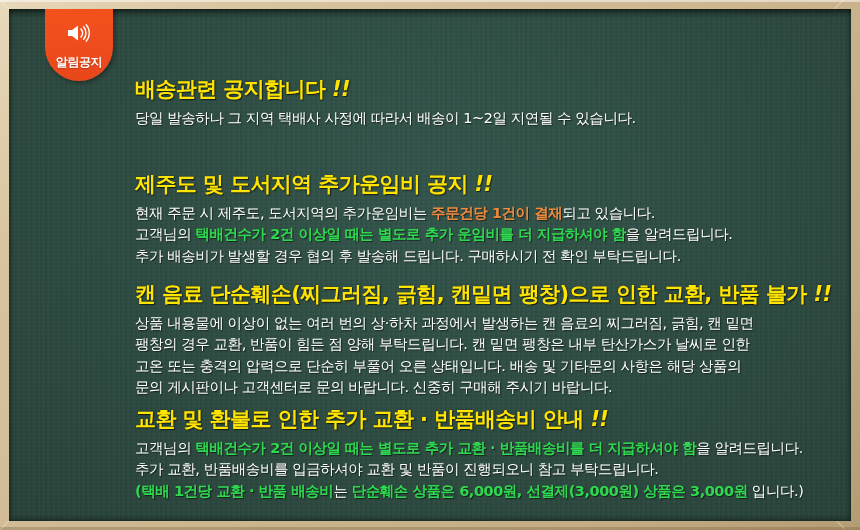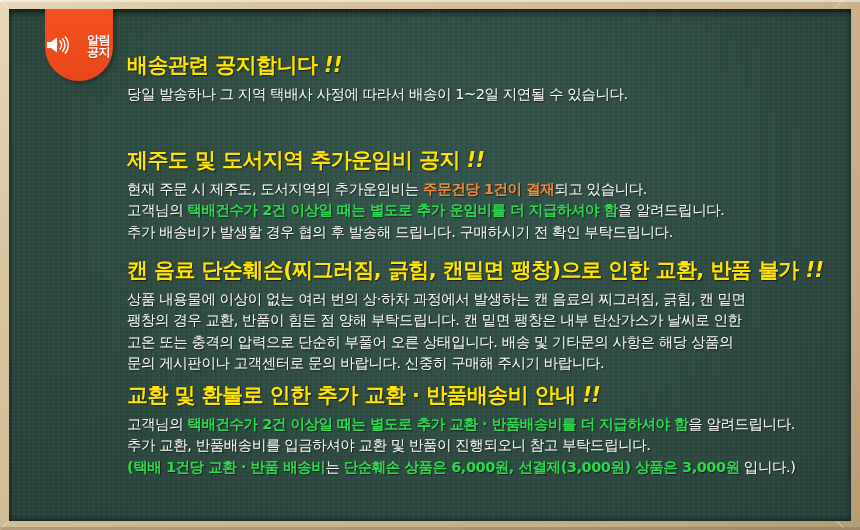--- a/index.html
+++ b/index.html
@@ -75,23 +75,23 @@
     pointer-events:none;
   }
 
   
   .badge {
     position:absolute;
     left: 36px; top: -2px;
     width: 68px; height: 74px;
     background: linear-gradient(to bottom, #f4521c 0%, #ef4d1c 45%, #e8471b 100%);
     border-radius: 0 0 34px 34px;
-    display:flex; flex-direction:row;
+    display:flex; flex-direction:column;
     align-items:center; justify-content:center;
-    gap:16px;
+    gap:10px;
     box-shadow: 2px 2px 4px rgba(0,0,0,.35);
     z-index: 5;
   }
   .badge-icon{ width:26px; height:20px; display:block; margin-top:2px; }
   .badge-label{
     color:#ffffff;
     font-size:12px;
     font-weight:bold;
     letter-spacing:-0.4px;
     line-height:1;
@@ -99,21 +99,21 @@
     text-shadow:0 1px 1px rgba(0,0,0,.25);
   }
 
   
   .content{
     position:absolute;
     left: 110px; top: 0;
     right: 6px; bottom: 0;
   }
 
-  .section{ position:absolute; left:8px; right:0; }
+  .section{ position:absolute; left:16px; right:0;margin-top:24px; }
   .s1{ top: 44px; }
   .s2{ top: 139px; }
   .s3{ top: 249px; }
   .s4{ top: 374px; }
 
   h2.heading{
     font-size: 21px;
     font-weight: bold;
     color: #ffe400;
     letter-spacing: -0.6px;

